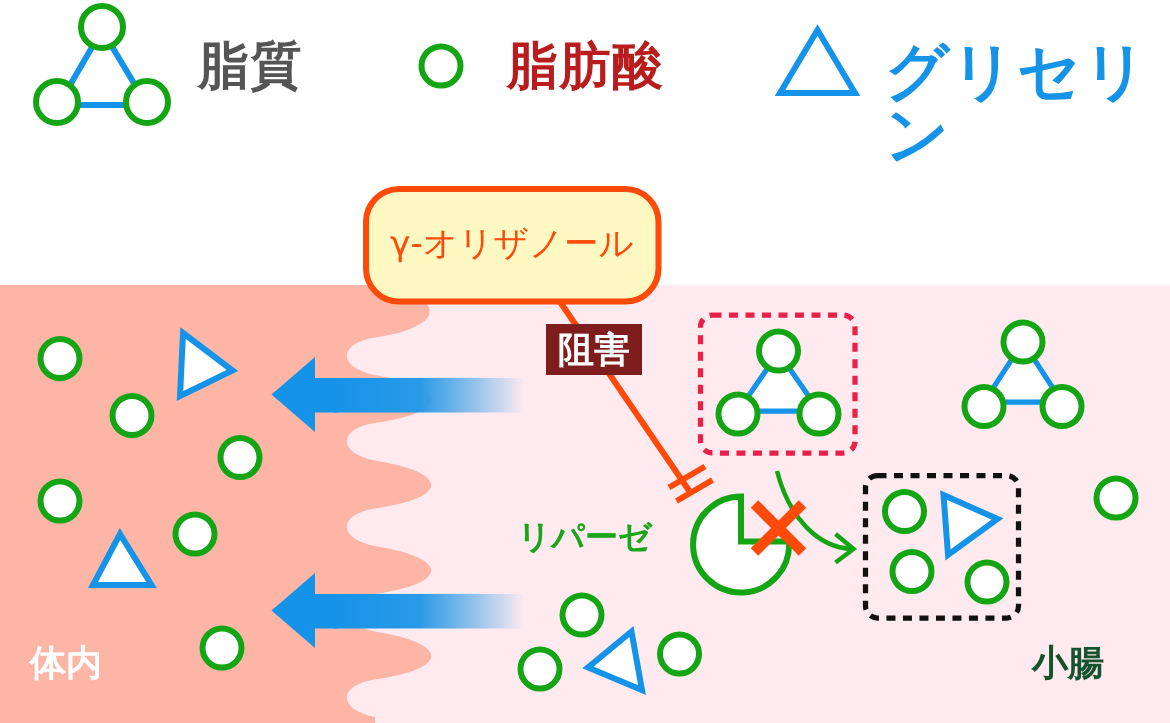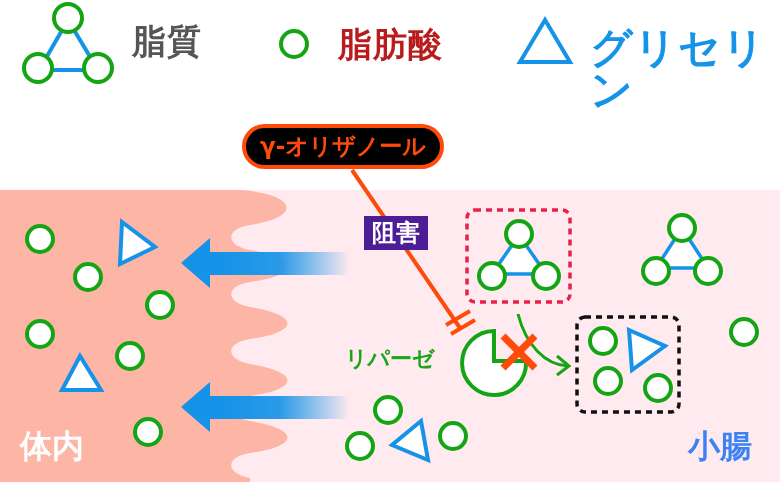--- a/index.html
+++ b/index.html
@@ -1,25 +1,25 @@
 <!DOCTYPE html>
 <html><head>
 <meta charset="utf-8">
 <style>
   html, body { margin:0; padding:0; }
   body { width:780px; height:482px; position:relative; overflow:hidden; background:#ffffff;
          font-family: "DejaVu Sans", "Liberation Sans", sans-serif; }
   .legend-label { position:absolute; font-weight:bold; font-size:34px; line-height:1; letter-spacing:1px; }
   .abs { position:absolute; }
   svg { display:block; }
-  .tag { position:absolute; font-weight:bold; color:#ff4a0a; background:#000000; border:4px solid #ff4a0a;
-         border-radius:24px; font-size:23px; line-height:1; padding:7px 14px; white-space:nowrap; }
-  .block-label { position:absolute; font-weight:bold; color:#fff; background:#4c1d95; font-size:24px; line-height:1;
+  .tag { position:absolute; font-weight:normal; color:#ff4a0a; background:#fef9c3; border:4px solid #ff4a0a;
+         border-radius:24px; font-size:23px; line-height:1; padding:24px 14px; white-space:nowrap; }
+  .block-label { position:absolute; font-weight:bold; color:#fff; background:#7f1d1d; font-size:24px; line-height:1;
                  padding:5px 8px; }
-  .region-label { position:absolute; font-weight:bold; font-size:32px; line-height:1; }
+  .region-label { position:absolute; font-weight:bold; font-size:24px; line-height:1; }
   .enzyme-label { position:absolute; font-weight:bold; font-size:22px; line-height:1; color:#1aa51a;text-align:center; }
 </style>
 </head>
 <body>
 
 <svg class="abs" style="left:0;top:0" width="780" height="482">
   <defs>
     <linearGradient id="arrowGrad" x1="0" y1="0" x2="1" y2="0">
       <stop offset="0" stop-color="#1493e8"></stop>
       <stop offset="0.45" stop-color="#2a9ae8"></stop>
@@ -50,21 +50,21 @@
   </g>
 </svg>
 
 <div>
   <svg class="abs" style="left:20px;top:0" width="100" height="90">
     <polygon points="48,20 19,70 78,70" fill="#fff" stroke="#1493e8" stroke-width="4"></polygon>
     <circle cx="48" cy="18" r="14" fill="#fff" stroke="#14a514" stroke-width="4"></circle>
     <circle cx="18" cy="68" r="14" fill="#fff" stroke="#14a514" stroke-width="4"></circle>
     <circle cx="78" cy="68" r="14" fill="#fff" stroke="#14a514" stroke-width="4"></circle>
   </svg>
-  <span class="legend-label" style="left:132px;top:27px;color:#555555;font-family:Liberation Mono, monospace;">脂質</span>
+  <span class="legend-label" style="left:132px;top:27px;color:#555555;">脂質</span>
 
   <svg class="abs" style="left:276px;top:26px" width="36" height="36">
     <circle cx="18" cy="18" r="13" fill="#fff" stroke="#14a514" stroke-width="4"></circle>
   </svg>
   <span class="legend-label" style="left:338px;top:27px;color:#b91c1c;">脂肪酸</span>
 
   <svg class="abs" style="left:516px;top:16px" width="60" height="50">
     <polygon points="29,4 4,46 54,46" fill="#fff" stroke="#1493e8" stroke-width="4"></polygon>
   </svg>
   <span class="legend-label" style="left:590px;top:27px;color:#1493e8;font-size:42px;">グリセリン</span>
@@ -127,13 +127,13 @@
     <circle cx="360" cy="446" r="13"></circle>
     <circle cx="453" cy="436" r="13"></circle>
   </g>
   <polygon points="421,421 392,445 428,460" fill="#fff" stroke="#1493e8" stroke-width="4"></polygon>
 </svg>
 
 <div class="tag" style="left:242px;top:124px;">γ-オリザノール</div>
 <div class="block-label" style="left:364px;top:216px;">阻害</div>
 <div class="enzyme-label" style="left:345px;top:348px;">リパーゼ</div>
 <div class="region-label" style="left:20px;top:430px;color:#ffffff;">体内</div>
-<div class="region-label" style="left:688px;top:430px;color:#3b82f6;">小腸</div>
+<div class="region-label" style="left:688px;top:430px;color:#14532d;">小腸</div>
 
 </body></html>

